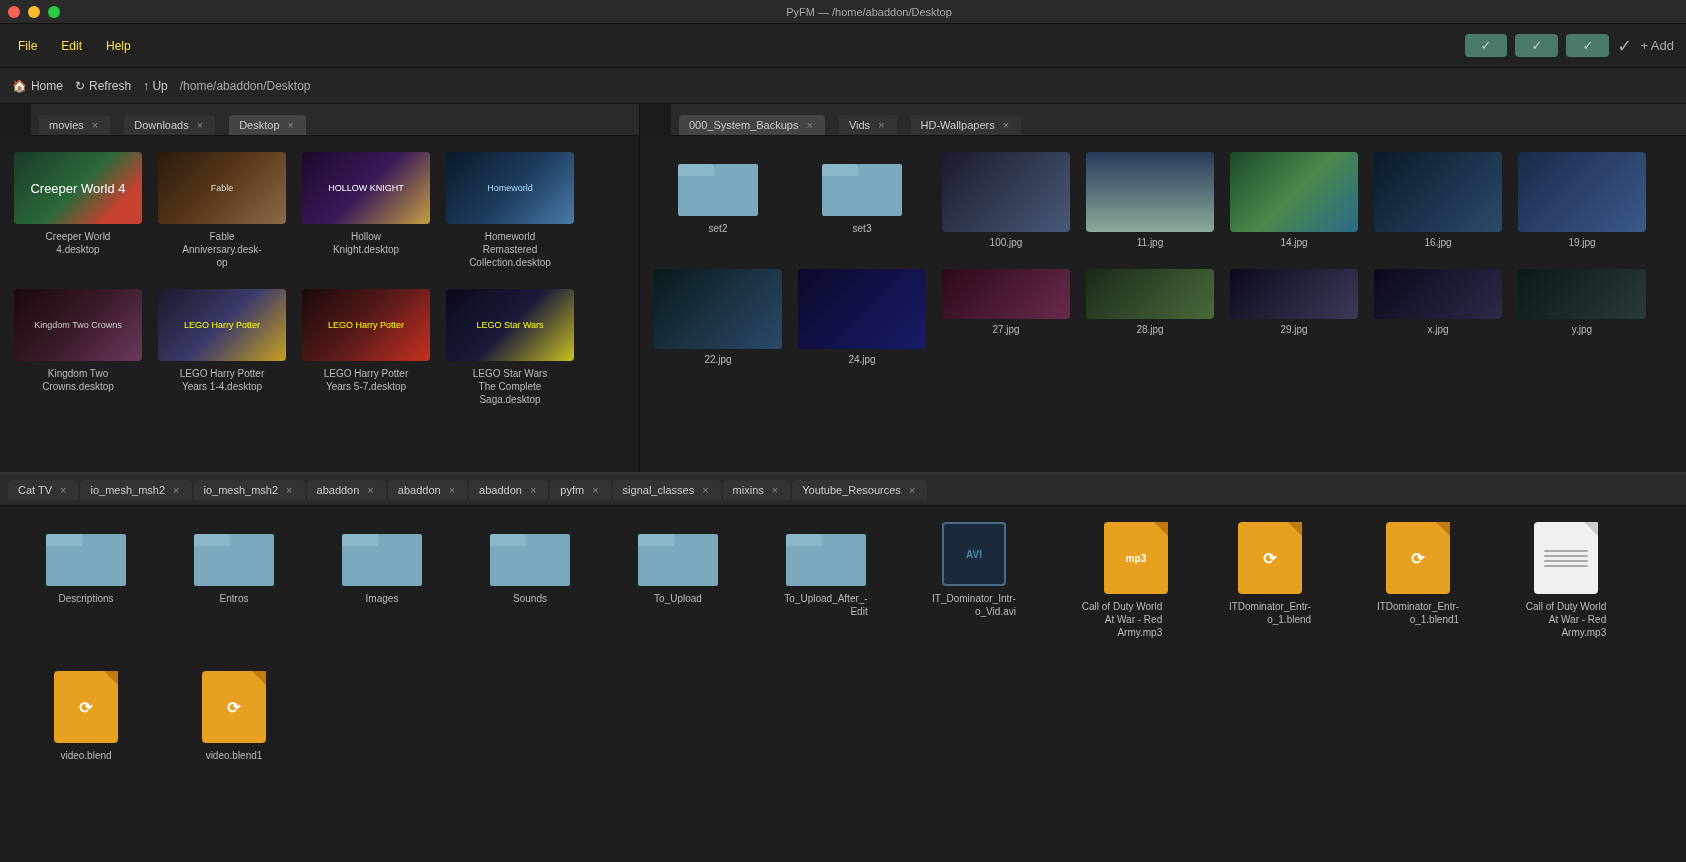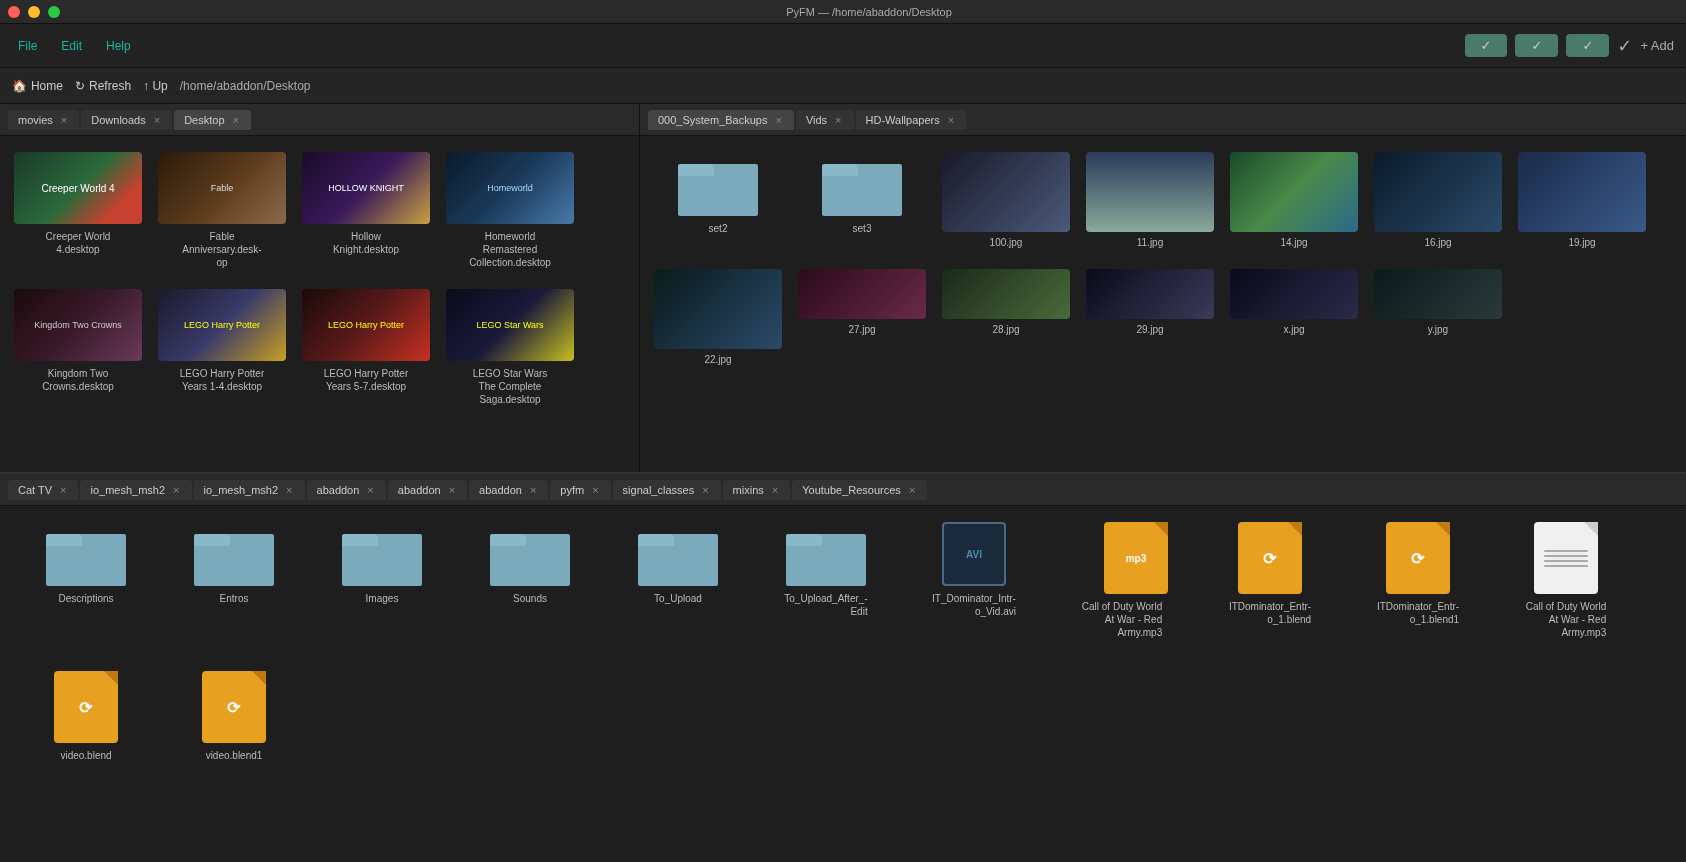--- a/index.html
+++ b/index.html
@@ -34,21 +34,21 @@
     
     .toolbar-tabs {
       background: #222;
       height: 44px;
       display: flex;
       align-items: center;
       padding: 0 12px;
       gap: 8px;
       border-bottom: 1px solid #111;
     }
-    .menu-bar { display: flex; gap: 12px; align-items: center; color: #14b8a6; font-size: 12px; justify-content: center; }
+    .menu-bar { display: flex; gap: 12px; align-items: center; color: #fde047; font-size: 12px; justify-content: center; }
     .menu-item { cursor: pointer; padding: 2px 6px; }
     .toolbar-right { margin-left: auto; display: flex; align-items: center; gap: 8px; }
     .check-btn {
       background: #4a7a6a;
       border: none;
       color: #ccc;
       padding: 4px 16px;
       border-radius: 4px;
       cursor: pointer;
       font-size: 13px;
@@ -94,27 +94,28 @@
     .right-pane {
       flex: 1;
       display: flex;
       flex-direction: column;
     }
 
     
     .tab-bar {
       background: #2a2a2a;
       display: flex;
-      align-items: center;
+      align-items: flex-end;
       padding: 0 8px;
       height: 32px;
       border-bottom: 1px solid #111;
       flex-wrap: nowrap;
       overflow-x: auto;
-      gap: 2px;
+      gap: 14px;
+      margin-left: 31px;
     }
     .tab {
       display: flex;
       align-items: center;
       gap: 6px;
       padding: 4px 10px;
       background: #333;
       border-radius: 4px 4px 0 0;
       cursor: pointer;
       white-space: nowrap;
@@ -293,21 +294,21 @@
         <span>Desktop</span>
         <button class="tab-close">×</button>
       </div>
     </div>
 
     <div style="flex:1; overflow-y:auto; background:#1e1e1e; display:flex; flex-direction:column;">
       <div class="file-grid">
 
         <div class="file-item">
           <div class="file-thumb thumb-creeper">
-            <span style="color:#fff;font-size:10px;text-align:right;padding:2px;">Creeper World 4</span>
+            <span style="color:#fff;font-size:13px;text-align:right;padding:2px;">Creeper World 4</span>
           </div>
           <div class="file-name">Creeper World<br>4.desktop</div>
         </div>
         <div class="file-item">
           <div class="file-thumb thumb-fable">
             <span style="color:#ddd;font-size:9px;text-align:center;padding:2px;">Fable</span>
           </div>
           <div class="file-name">Fable<br>Anniversary.desk-<br>op</div>
         </div>
         <div class="file-item">
@@ -407,20 +408,24 @@
         <div class="file-thumb wall-16" style="width:128px;height:80px;border-radius:4px;margin-bottom:4px;"></div>
         <div class="file-name">16.jpg</div>
       </div>
       <div class="file-item">
         <div class="file-thumb wall-19" style="width:128px;height:80px;border-radius:4px;margin-bottom:4px;"></div>
         <div class="file-name">19.jpg</div>
       </div>
       <div class="file-item">
         <div class="file-thumb wall-22" style="width:128px;height:80px;border-radius:4px;margin-bottom:4px;"></div>
         <div class="file-name">22.jpg</div>
+      </div>
+      <div class="file-item">
+        <div class="file-thumb wall-24" style="width:128px;height:80px;border-radius:4px;margin-bottom:4px;"></div>
+        <div class="file-name">24.jpg</div>
       </div>
 
       <div class="file-item">
         <div style="width:128px;height:50px;border-radius:4px;margin-bottom:4px;background:linear-gradient(135deg,#2a0a1a,#6a2a4a);overflow:hidden;"></div>
         <div class="file-name">27.jpg</div>
       </div>
       <div class="file-item">
         <div style="width:128px;height:50px;border-radius:4px;margin-bottom:4px;background:linear-gradient(135deg,#1a2a1a,#4a6a3a);overflow:hidden;"></div>
         <div class="file-name">28.jpg</div>
       </div>

